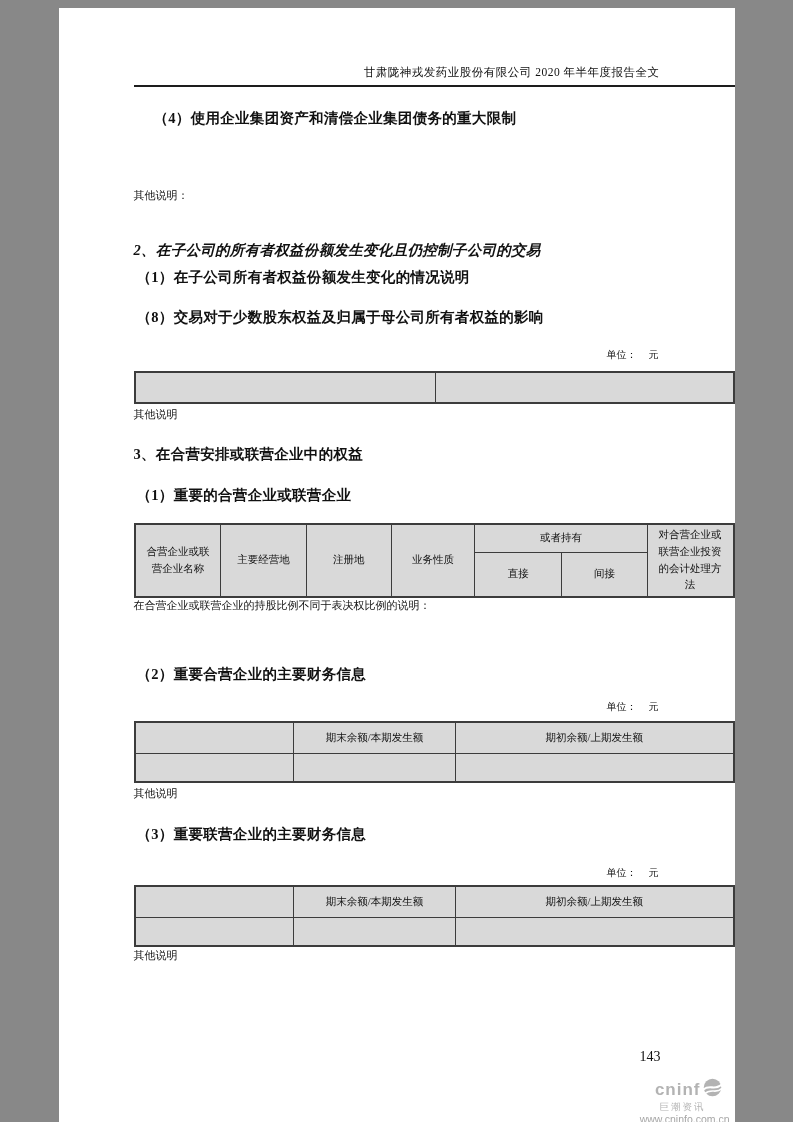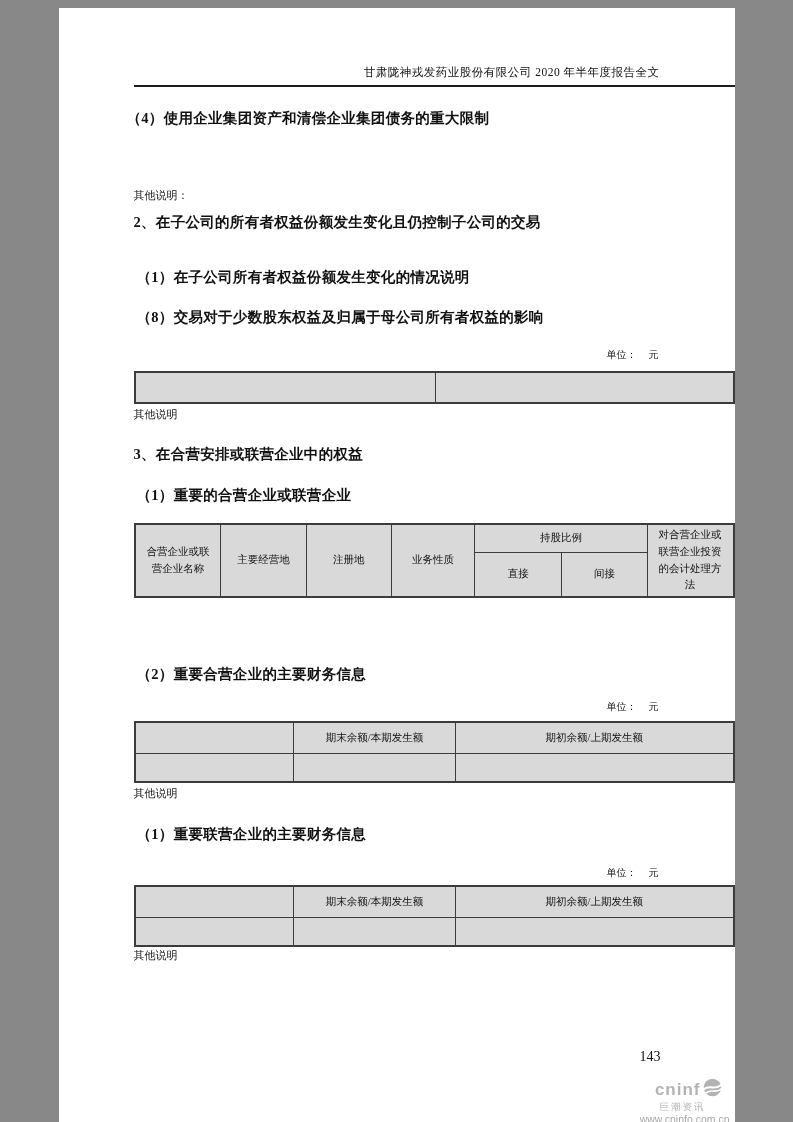--- a/index.html
+++ b/index.html
@@ -42,24 +42,24 @@
   }
   .t1-row td { height: 25px; }
   .jv-r1 td { height: 22px; }
   .jv-r2 td { height: 37px; }
   .fin-head td { height: 26px; }
   .fin-data td { height: 23px; }
 
   
   .pos-header-title { top: 57px;  right: 75px; }
   .pos-header-rule  { top: 77px;  left: 75px; width: 643px; }
-  .pos-h4     { top: 101px; left: 68px; text-align: center; }
+  .pos-h4     { top: 101px; left: 95px; text-align: center; }
   .pos-h5     { top: 146px; left: 78px; }
   .pos-note0  { top: 180px; left: 75px; }
-  .pos-h2a    { top: 205px; left: 75px; }
+  .pos-h2a    { top: 233px; left: 75px; font-style: italic; }
   .pos-h31    { top: 260px; left: 78px; }
   .pos-h32    { top: 300px; left: 78px; }
   .pos-unit1  { top: 340px; right: 76px; }
   .pos-table1 { top: 363px; left: 75px; }
   .pos-note1  { top: 399px; left: 75px; }
   .pos-h2b    { top: 437px; left: 75px; }
   .pos-h33    { top: 478px; left: 78px; }
   .pos-table2 { top: 515px; left: 75px; }
   .pos-vnote1 { top: 590px; left: 75px; }
   .pos-vnote2 { top: 618px; left: 75px; }
@@ -136,30 +136,31 @@
         <col style="width:93px">
         <col style="width:91px">
         <col style="width:92px">
     </colgroup>
     <tbody>
         <tr class="jv-r1">
       <td rowspan="2">合营企业或联营企业名称</td>
       <td rowspan="2">主要经营地</td>
       <td rowspan="2">注册地</td>
       <td rowspan="2">业务性质</td>
-      <td colspan="2">持股比例</td>
+      <td colspan="2">或者持有</td>
       <td rowspan="2">对合营企业或联营企业投资的会计处理方法</td>
     </tr>
     <tr class="jv-r2">
       <td>直接</td>
       <td>间接</td>
     </tr>
   </tbody>
     </table>
 
+  <div class="abs pos-vnote1 body-text">在合营企业或联营企业的持股比例不同于表决权比例的说明：</div>
 
   <div class="abs pos-h34 h-bold">（2）重要合营企业的主要财务信息</div>
   <div class="abs pos-unit2 unit">
     <span>单位：</span><span class="unit-val">元</span>
   </div>
 
   <table class="abs pos-table3 doc-table">
     <colgroup>
         <col style="width:170px">
         <col style="width:172px">
@@ -173,21 +174,21 @@
     </tr>
     <tr class="fin-data">
       <td></td>
       <td></td>
       <td></td>
     </tr>
   </tbody>
     </table>
   <div class="abs pos-note2 body-text">其他说明</div>
 
-  <div class="abs pos-h35 h-bold">（1）重要联营企业的主要财务信息</div>
+  <div class="abs pos-h35 h-bold">（3）重要联营企业的主要财务信息</div>
   <div class="abs pos-unit3 unit">
     <span>单位：</span><span class="unit-val">元</span>
   </div>
 
   <table class="abs pos-table4 doc-table">
     <colgroup>
         <col style="width:170px">
         <col style="width:172px">
         <col style="width:297px">
       </colgroup>

